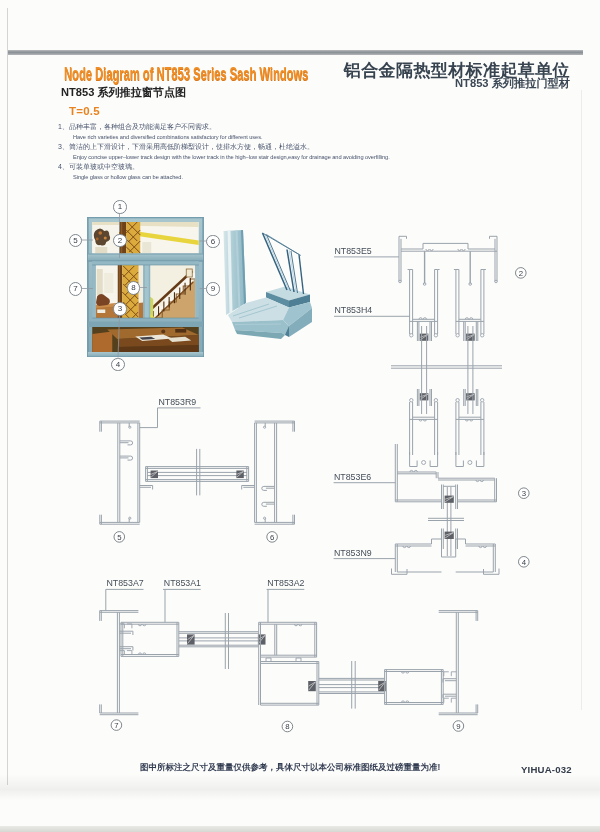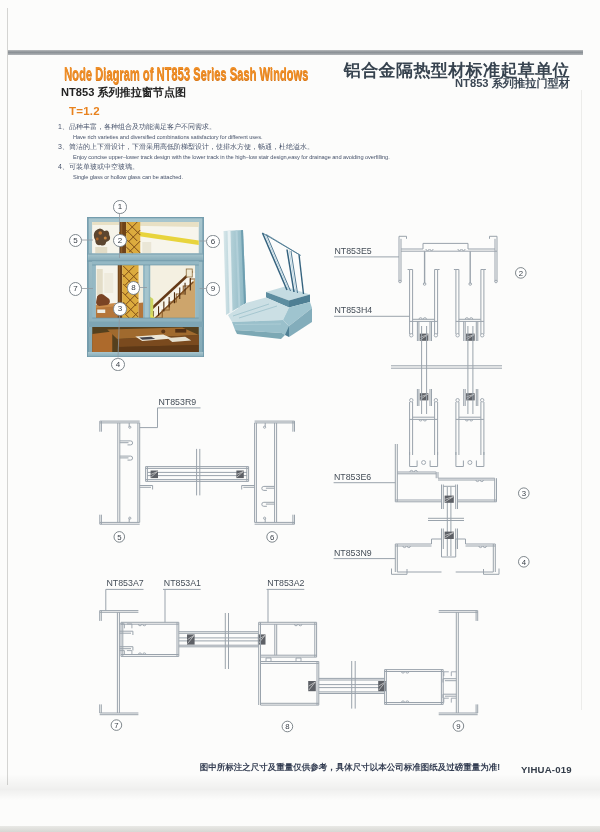--- a/index.html
+++ b/index.html
@@ -7,21 +7,21 @@
 </style></head>
 <body>
 <div class="abs" style="left:7px;top:8px;width:1px;height:777px;background:#d4d4d2;"></div>
 <div class="abs" style="left:0;top:826px;width:600px;height:6px;background:linear-gradient(#e9e9e6,#d7d7d3);"></div>
 <div class="abs" style="left:581px;top:90px;width:1px;height:620px;background:#ececea;"></div>
 <div class="abs" style="left:8px;top:50px;width:575px;height:4.5px;background:linear-gradient(#b9bcbe,#888e93 45%,#b2b5b8);"></div>
 <div class="abs" style="left:0;top:36.5px;width:570px;text-align:right;font-size:11.2px;font-weight:bold;color:#3b4754;margin-top:39px;">NT853 系列推拉门型材</div>
 <div class="abs" style="left:0;top:59px;width:570px;text-align:right;font-size:17px;font-weight:bold;color:#37434f;letter-spacing:0.4px;">铝合金隔热型材标准起草单位</div>
 <div class="abs" style="left:64px;top:64px;font-size:18px;font-weight:bold;color:#ef8e26;transform:scaleX(0.62);transform-origin:0 0;white-space:nowrap;letter-spacing:0px;text-shadow:0.5px 0.5px 0 #d97716;">Node Diagram of NT853 Series Sash Windows</div>
 <div class="abs" style="left:61px;top:84.5px;font-size:11.1px;font-weight:bold;color:#222;">NT853 系列推拉窗节点图</div>
-<div class="abs" style="left:69px;top:105px;font-size:11.5px;font-weight:bold;color:#e8821e;letter-spacing:0.2px;">T=1.2</div>
+<div class="abs" style="left:69px;top:105px;font-size:11.5px;font-weight:bold;color:#e8821e;letter-spacing:0.2px;">T=0.5</div>
 <div class="abs" style="left:58px;top:121.5px;font-size:7px;color:#48546c;line-height:10.15px;white-space:nowrap;">
 1、品种丰富，各种组合及功能满足客户不同需求。<br>
 <span style="margin-left:15px;font-size:5.7px;letter-spacing:-0.08px;">Have rich varieties and diversified combinations satisfactory for different uses.</span><br>
 3、简洁的上下滑设计，下滑采用高低阶梯型设计，使排水方便，畅通，杜绝溢水。<br>
 <span style="margin-left:15px;font-size:5.7px;letter-spacing:-0.08px;">Enjoy concise upper–lower track design with the lower track in the high–low stair design,easy for drainage and avoiding overfilling.</span><br>
 4、可装单玻或中空玻璃。<br>
 <span style="margin-left:15px;font-size:5.7px;letter-spacing:-0.08px;">Single glass or hollow glass can be attached.</span>
 </div>
 <svg class="abs" style="left:87px;top:217px;" width="117" height="140" viewBox="0 0 116.5 140">
     <defs>
@@ -528,14 +528,14 @@
 </svg>
 <div class="abs" style="left:113.3px;top:200.3px;width:11.4px;height:11.4px;border:0.9px solid #7d868c;border-radius:50%;background:#fff;font-size:8px;color:#3a4149;text-align:center;line-height:11.4px;">1</div>
 <div class="abs" style="left:113.3px;top:233.8px;width:11.4px;height:11.4px;border:0.9px solid #7d868c;border-radius:50%;background:#fff;font-size:8px;color:#3a4149;text-align:center;line-height:11.4px;">2</div>
 <div class="abs" style="left:113.3px;top:302.3px;width:11.4px;height:11.4px;border:0.9px solid #7d868c;border-radius:50%;background:#fff;font-size:8px;color:#3a4149;text-align:center;line-height:11.4px;">3</div>
 <div class="abs" style="left:111.3px;top:357.8px;width:11.4px;height:11.4px;border:0.9px solid #7d868c;border-radius:50%;background:#fff;font-size:8px;color:#3a4149;text-align:center;line-height:11.4px;">4</div>
 <div class="abs" style="left:68.8px;top:233.8px;width:11.4px;height:11.4px;border:0.9px solid #7d868c;border-radius:50%;background:#fff;font-size:8px;color:#3a4149;text-align:center;line-height:11.4px;">5</div>
 <div class="abs" style="left:206.3px;top:234.8px;width:11.4px;height:11.4px;border:0.9px solid #7d868c;border-radius:50%;background:#fff;font-size:8px;color:#3a4149;text-align:center;line-height:11.4px;">6</div>
 <div class="abs" style="left:68.8px;top:282.3px;width:11.4px;height:11.4px;border:0.9px solid #7d868c;border-radius:50%;background:#fff;font-size:8px;color:#3a4149;text-align:center;line-height:11.4px;">7</div>
 <div class="abs" style="left:126.8px;top:281.3px;width:11.4px;height:11.4px;border:0.9px solid #7d868c;border-radius:50%;background:#fff;font-size:8px;color:#3a4149;text-align:center;line-height:11.4px;">8</div>
 <div class="abs" style="left:206.3px;top:282.3px;width:11.4px;height:11.4px;border:0.9px solid #7d868c;border-radius:50%;background:#fff;font-size:8px;color:#3a4149;text-align:center;line-height:11.4px;">9</div>
-<div class="abs" style="left:140px;top:762px;width:360px;text-align:right;font-size:8.5px;font-weight:bold;color:#333d52;">图中所标注之尺寸及重量仅供参考，具体尺寸以本公司标准图纸及过磅重量为准!</div>
-<div class="abs" style="left:521px;top:764px;font-size:9.6px;font-weight:bold;color:#333c49;letter-spacing:0.2px;">YIHUA-019</div>
+<div class="abs" style="left:140px;top:762px;width:360px;text-align:left;font-size:8.5px;font-weight:bold;color:#333d52;">图中所标注之尺寸及重量仅供参考，具体尺寸以本公司标准图纸及过磅重量为准!</div>
+<div class="abs" style="left:521px;top:764px;font-size:9.6px;font-weight:bold;color:#333c49;letter-spacing:0.2px;">YIHUA-032</div>
 <div class="abs" style="left:0;top:774px;width:600px;height:26px;background:linear-gradient(rgba(0,0,0,0),rgba(0,0,0,0.05) 60%,rgba(0,0,0,0));"></div>
 </body></html>

